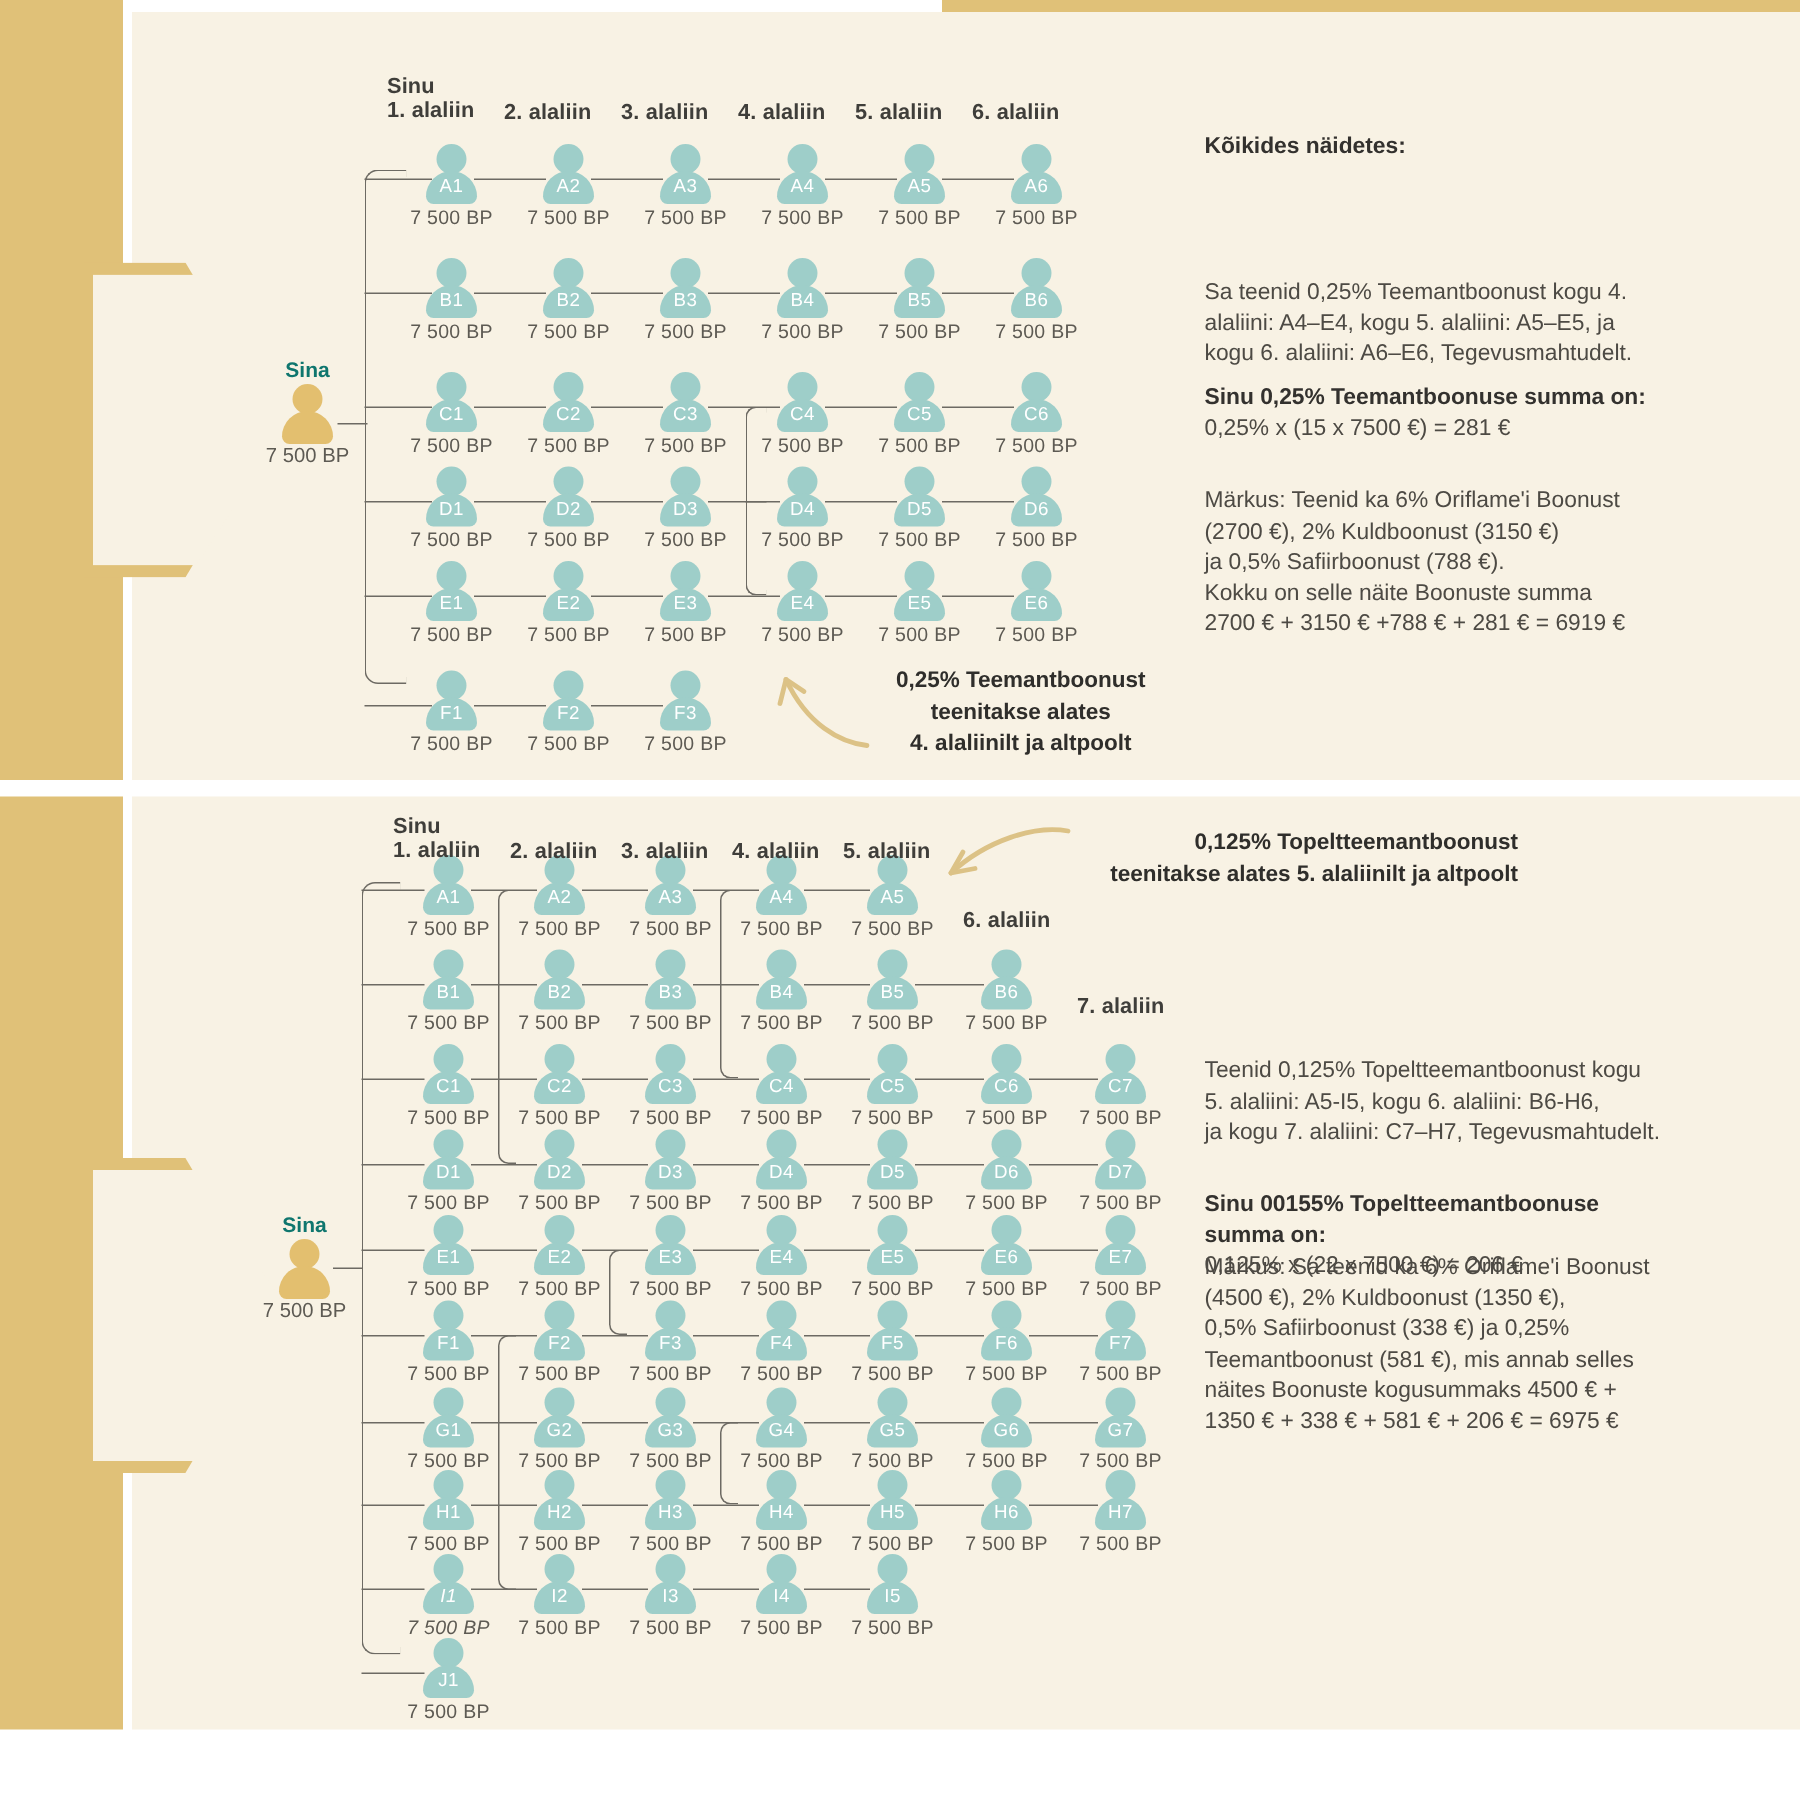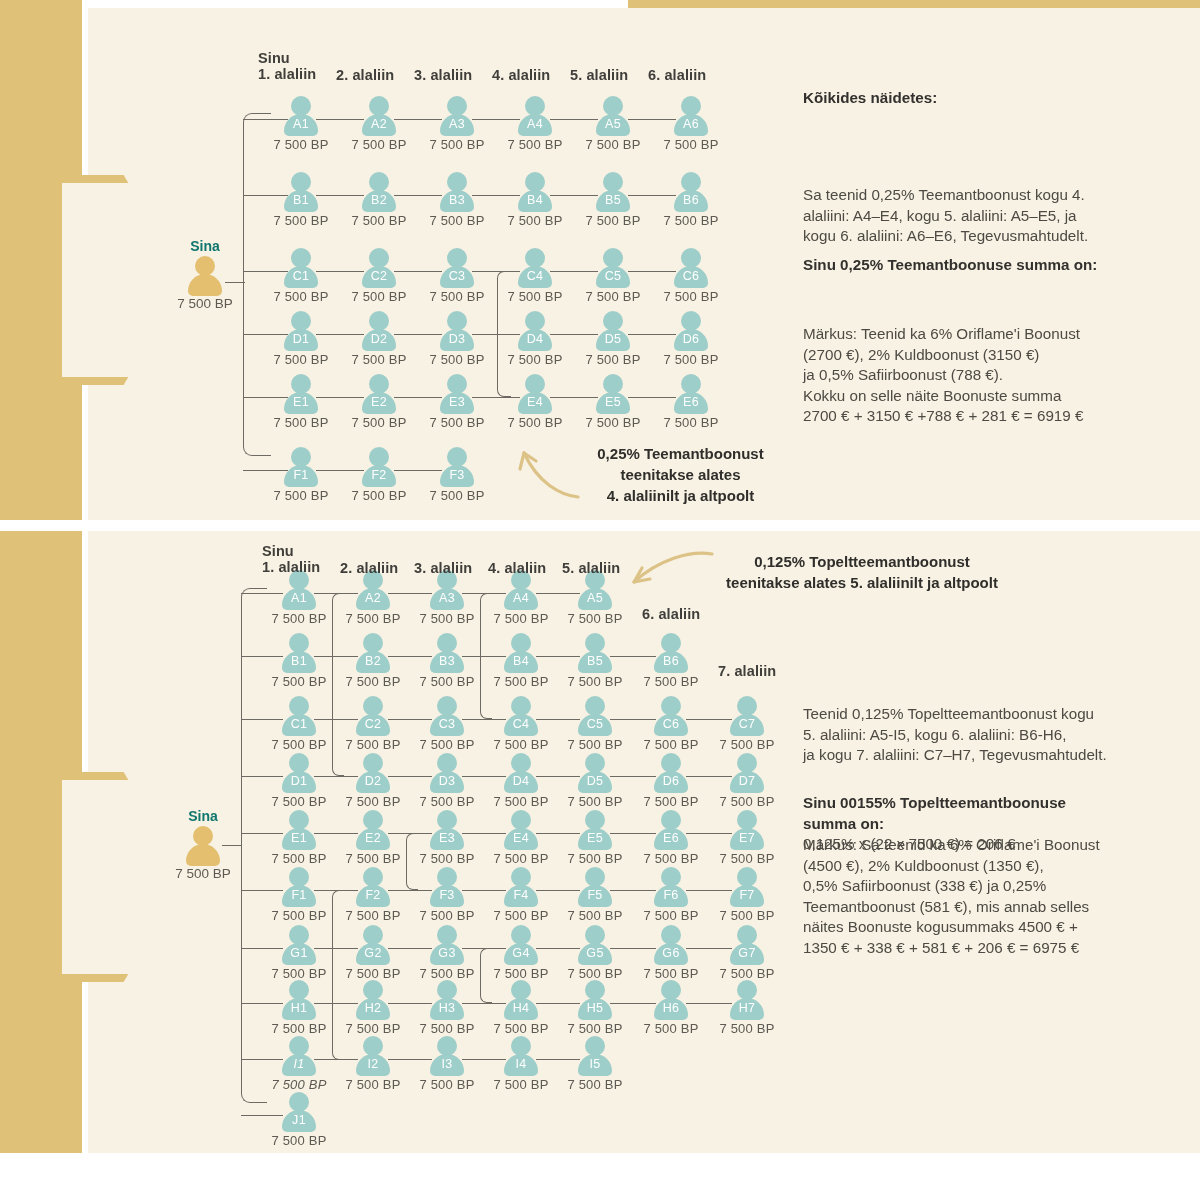--- a/index.html
+++ b/index.html
@@ -97,21 +97,21 @@
   .txt { position: absolute; color: #4d4a44; }
   .txt p { font-size: 15.2px; line-height: 20.5px; white-space: pre-line; }
   .txt p.bold { font-weight: bold; color: #33312e; }
 
   
   .callout {
     position: absolute; text-align: center;
     font-size: 15px; font-weight: bold; color: #2f2e2b; line-height: 21px;
     white-space: pre-line;
   }
-  .callout.left-al { text-align: center; }
+  .callout.left-al { text-align: right; }
 
   svg.curve { position: absolute; overflow: visible; }
 </style>
 </head>
 <body>
 
 <div class="header-bar">
   <span class="hdr-chapter">5. PEATÜKK:</span>
   <span class="hdr-title">TEEMANTTIIM</span>
   <span class="hdr-page">63</span>
@@ -471,20 +471,21 @@
 <div class="txt" style="left:803px; top:88px; width:370px;">
   <p class="bold">Kõikides näidetes:</p>
 </div>
 <div class="txt" style="left:803px; top:185px; width:375px;">
   <p>Sa teenid 0,25% Teemantboonust kogu 4.
 alaliini: A4–E4, kogu 5. alaliini: A5–E5, ja
 kogu 6. alaliini: A6–E6, Tegevusmahtudelt.</p>
 </div>
 <div class="txt" style="left:803px; top:255px; width:375px;">
   <p class="bold">Sinu 0,25% Teemantboonuse summa on:</p>
+  <p>0,25%  x  (15 x  7500 €) = 281 €</p>
 </div>
 <div class="txt" style="left:803px; top:324px; width:380px;">
   <p>Märkus: Teenid ka 6% Oriflame'i Boonust
 (2700 €), 2% Kuldboonust (3150 €)
 ja 0,5% Safiirboonust (788 €).
 Kokku on selle näite Boonuste summa
 2700 € + 3150 € +788 € + 281 € = 6919 €</p>
 </div>
 
 <div id="s2-diagram">

